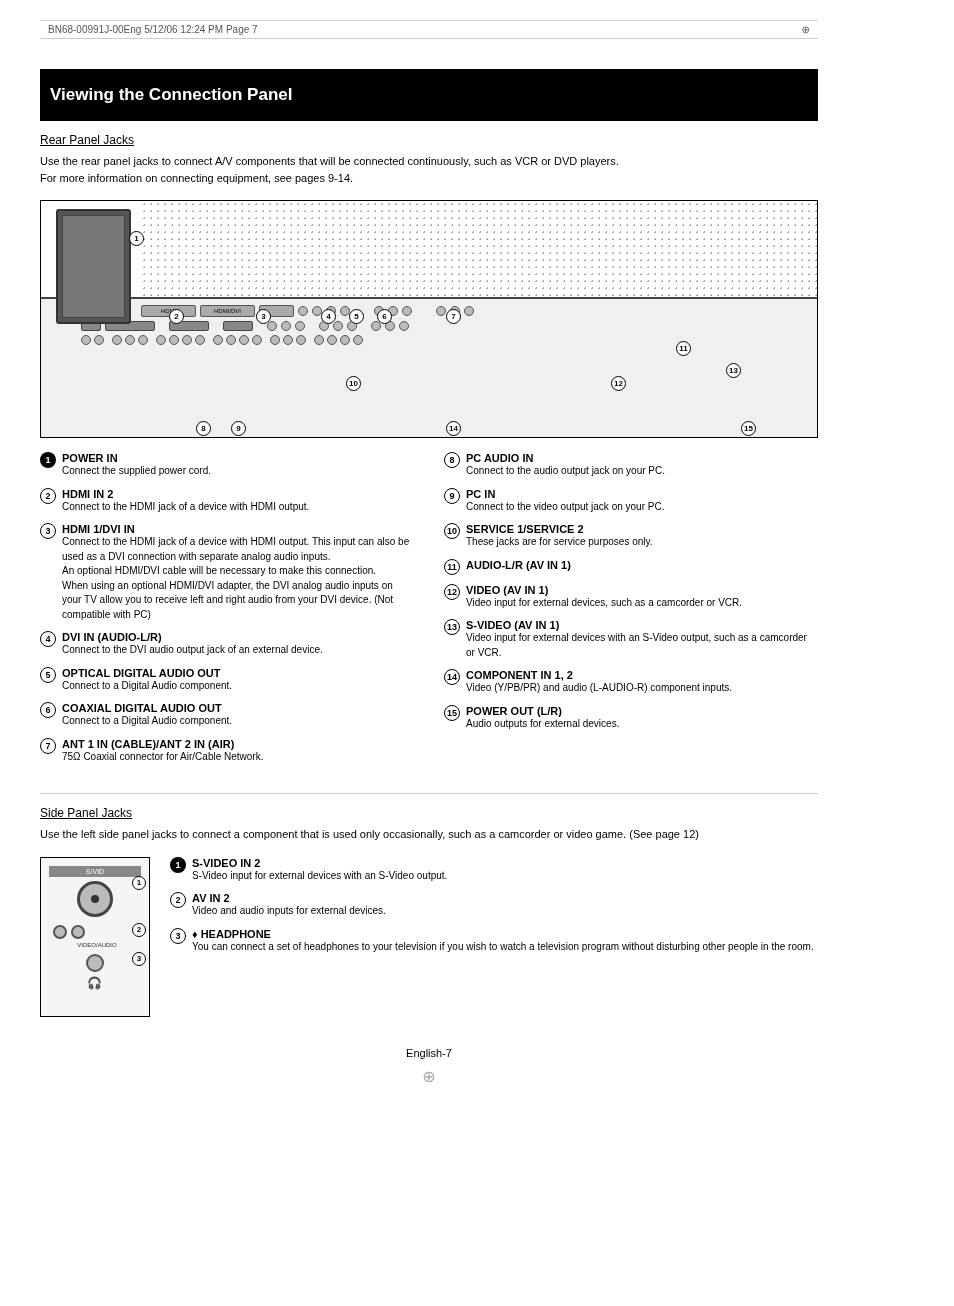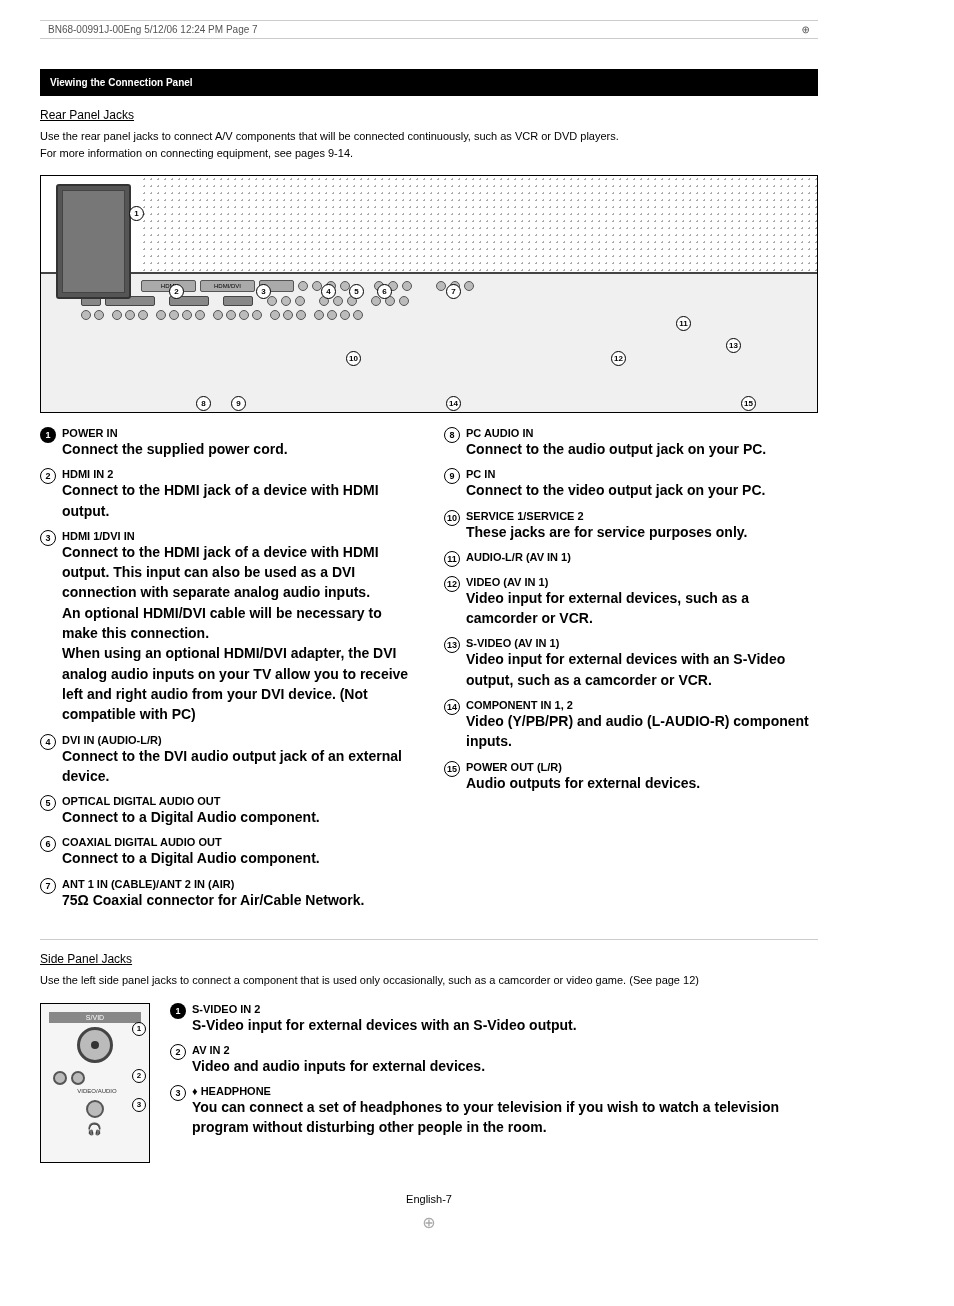--- a/index.html
+++ b/index.html
@@ -30,22 +30,22 @@
       color: #555;
       display: flex;
       justify-content: space-between;
       margin-bottom: 30px;
     }
 
     
     .section-title-bar {
       background: #000;
       color: #fff;
-      padding: 8px 10px;
-      font-size: 10px;
+      padding: 16px 10px;
+      font-size: 17px;
       font-weight: bold;
       margin-bottom: 12px;
     }
 
     
     .underline-heading {
       text-decoration: underline;
       font-weight: normal;
       font-size: 12px;
       margin-bottom: 6px;
@@ -97,24 +97,23 @@
     .item-content {
       flex: 1;
     }
 
     .item-title {
       font-weight: bold;
       font-size: 11px;
     }
 
     .item-desc {
-      font-size: 14px;
+      font-size: 10px;
       line-height: 1.45;
       color: #000;
-      font-weight: bold;
     }
 
     
     .hr-line {
       border: none;
       border-top: 1px solid #ccc;
       margin: 12px 0;
     }
 
     

